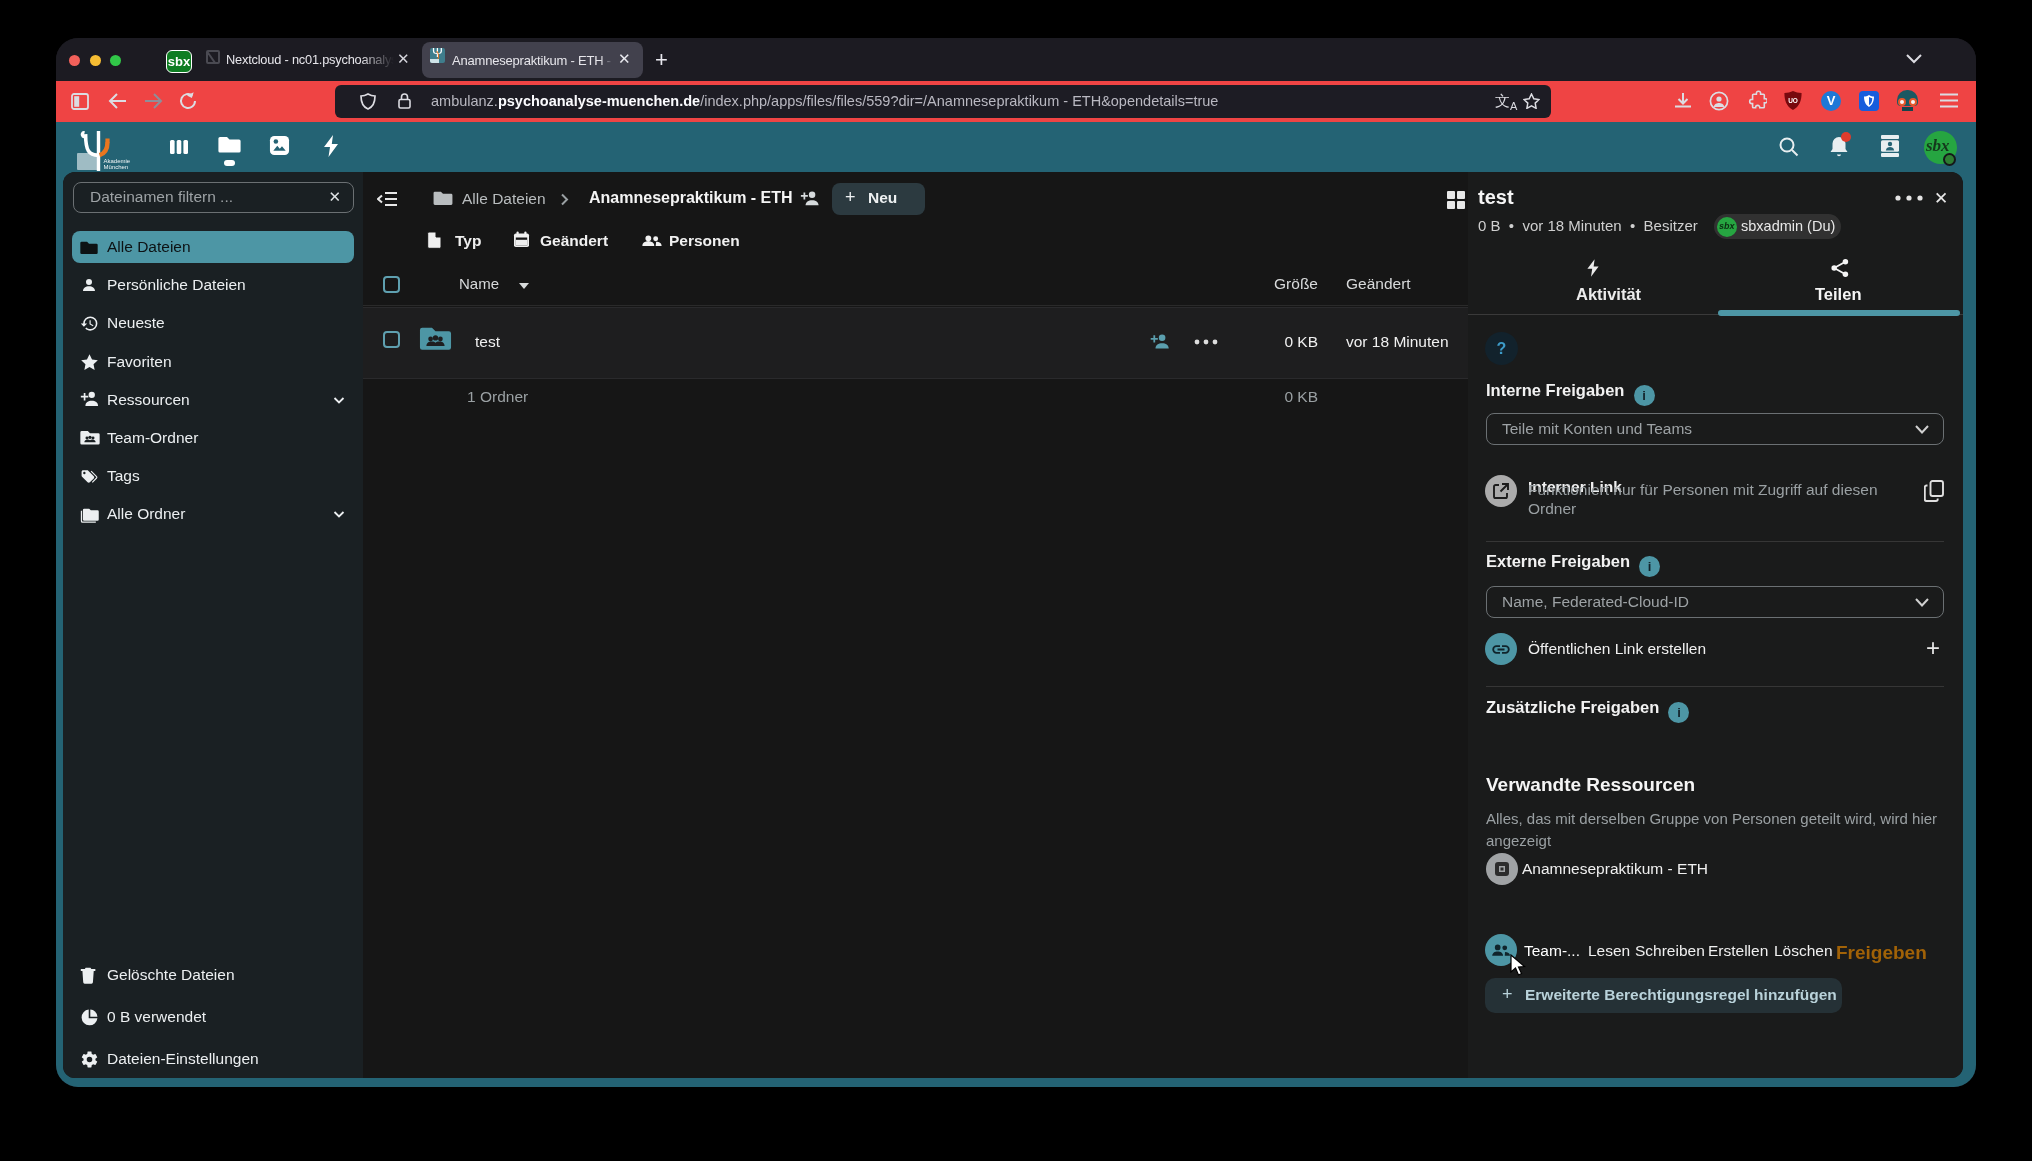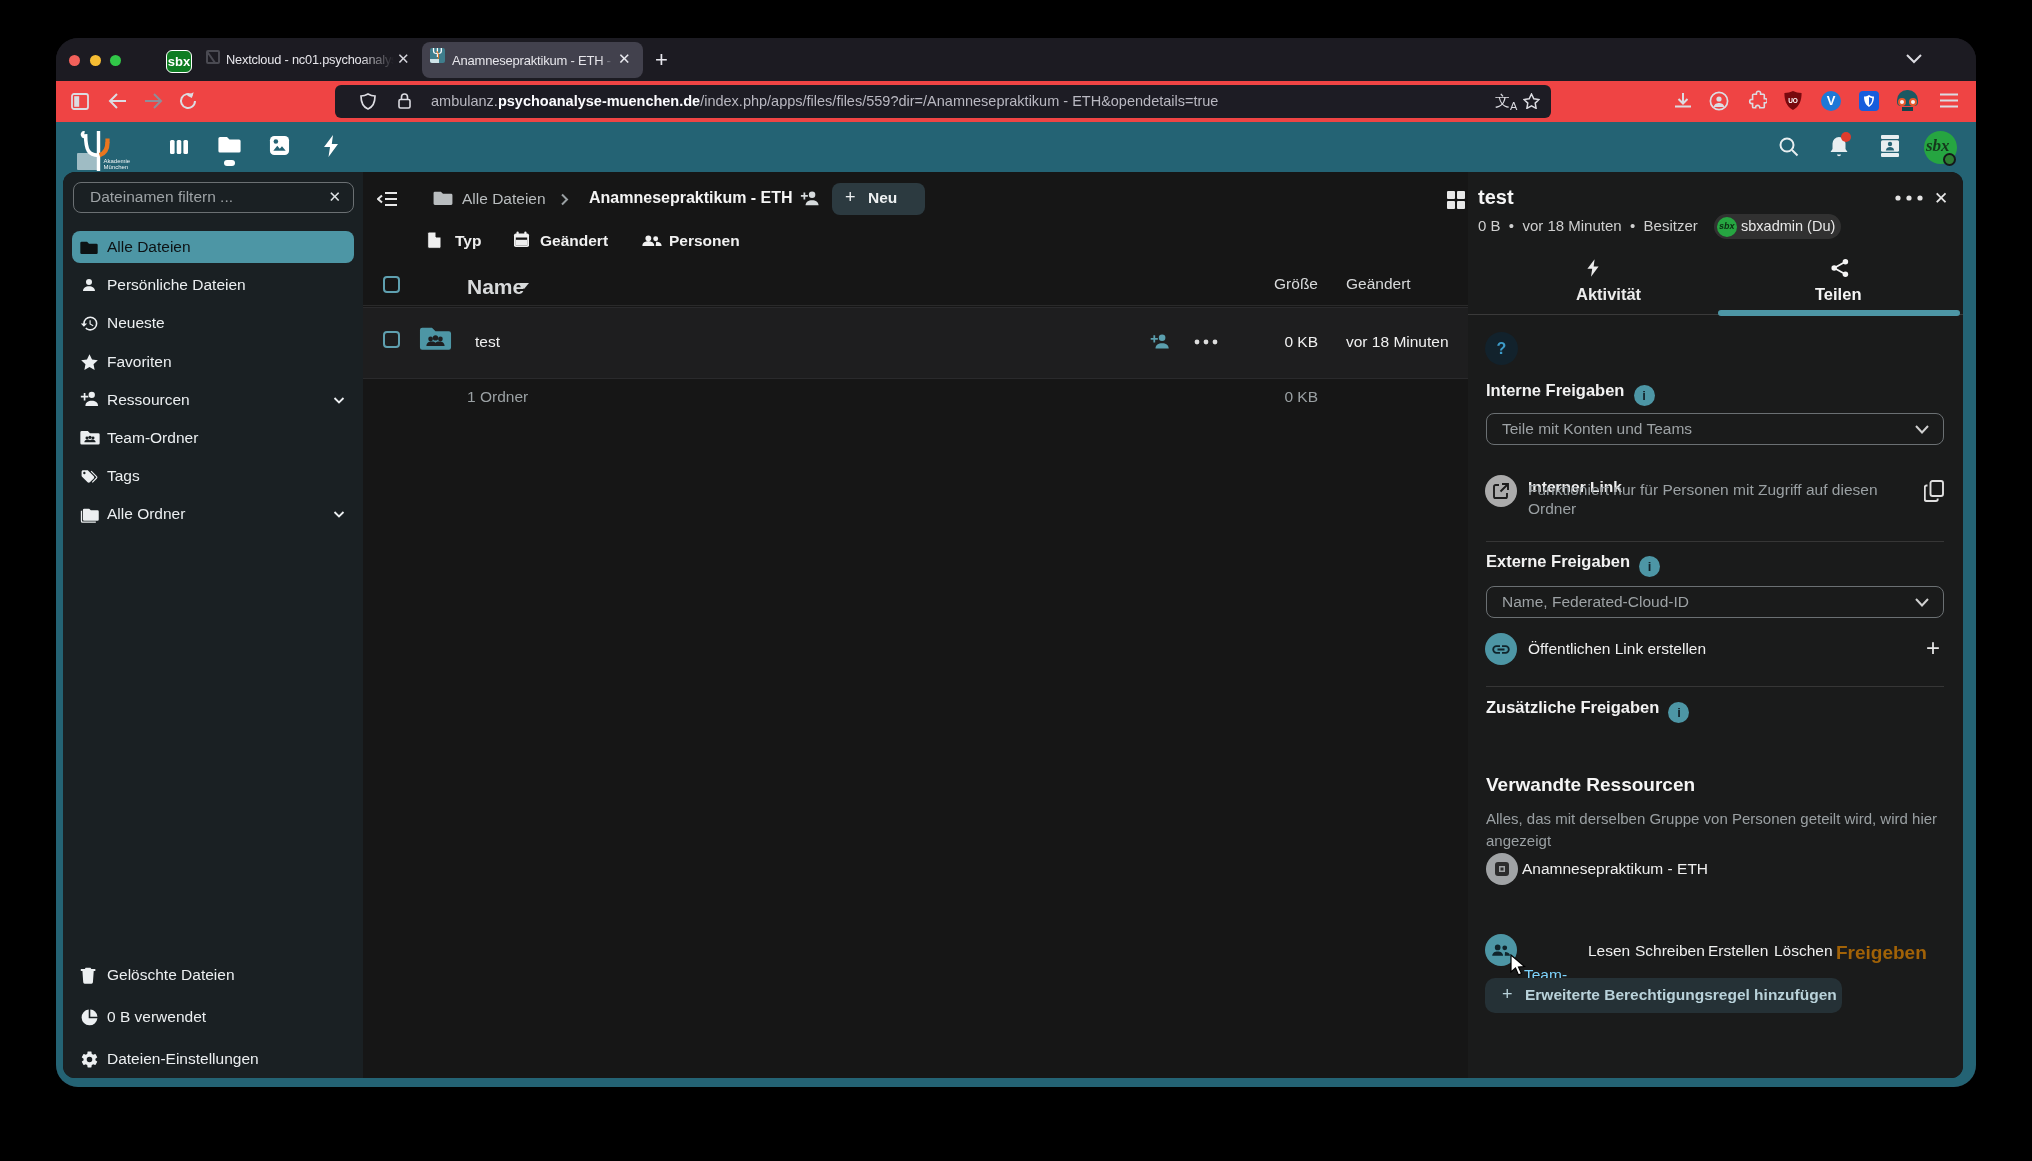--- a/index.html
+++ b/index.html
@@ -315,21 +315,21 @@
             <rect x="2.8" y="8.8" width="11.4" height="5.7" fill="#f0f0f0"></rect>
           </svg>
         <div class="abs" style="left:177px; top:60px; font-size:15.5px; font-weight:bold; color:#f0f0f0;">Geändert</div>
         <svg class="abs" style="left:278px; top:60px;" width="22" height="15" viewBox="0 0 24 16">
           <path d="M8 3.5 a3.2 3.2 0 1 1 0 6.4 a3.2 3.2 0 0 1 0 -6.4 Z M1.5 15 c0 -3.4 2.9 -5 6.5 -5 s6.5 1.6 6.5 5 Z" fill="#f0f0f0"></path>
           <path d="M16 4.5 a2.7 2.7 0 1 1 0 5.4 a2.7 2.7 0 0 1 0 -5.4 Z M16.5 10.5 c3.2 0 6 1.4 6 4.5 H16 Z" fill="#f0f0f0"></path>
           </svg>
         <div class="abs" style="left:306px; top:60px; font-size:15.5px; font-weight:bold; color:#f0f0f0;">Personen</div>
 
         <div class="abs" style="left:20px; top:104px; width:17px; height:17px; border:2px solid #5fa0b0; border-radius:4px;"></div>
-        <div class="abs" style="left:104px; top:103px; font-size:21px; font-weight:700; color:#d8dadb;">Name</div>
+        <div class="abs" style="left:96px; top:103px; font-size:15px; font-weight:400; color:#d8dadb;">Name</div>
         <svg class="abs" style="left:155px; top:110px;" width="12" height="8" viewBox="0 0 12 8">
             <path d="M1 1 L6 7 L11 1 Z" fill="#d8dadb"></path>
           </svg>
         <div class="abs" style="left:855px; top:103px; width:100px; text-align:right; font-size:15.5px; font-weight:500; color:#d8dadb;">Größe</div>
         <div class="abs" style="left:983px; top:103px; font-size:15.5px; font-weight:500; color:#d8dadb;">Geändert</div>
         <div class="abs" style="left:0; top:133px; width:1105px; height:1px; background:#2a2a2a;"></div>
 
         <div class="abs" style="left:0; top:135px; width:1105px; height:72px; background:#1e1e1f; border-top:1px solid #2a2a2c; border-bottom:1px solid #2a2a2c;"></div>
         <div class="abs" style="left:20px; top:159px; width:17px; height:17px; border:2px solid #5fa0b0; border-radius:4px;"></div>
         <svg class="abs" style="left:56px; top:153px;" width="33" height="28" viewBox="0 0 23 20">
@@ -433,21 +433,21 @@
             </svg>
           </div>
         <div class="abs" style="left:54px; top:688px; font-size:15.5px; color:#f0f0f0;">Anamnesepraktikum - ETH</div>
 
         <div class="circ" style="left:17px; top:762px; background:#4d96a5;">
           <svg style="position:absolute; left:6px; top:9px;" width="20" height="14" viewBox="0 0 24 16">
             <path d="M8 1.5 a3.4 3.4 0 1 1 0 6.8 a3.4 3.4 0 0 1 0 -6.8 Z M1.5 15 c0 -3.6 3 -5.2 6.5 -5.2 s6.5 1.6 6.5 5.2 Z" fill="#10242b"></path>
             <path d="M16.5 2.5 a2.9 2.9 0 1 1 0 5.8 a2.9 2.9 0 0 1 0 -5.8 Z M16.8 10.5 c3.3 0 6 1.5 6 4.5 H16.5 Z" fill="#10242b"></path>
             </svg>
           </div>
-        <div class="abs" style="left:56px; top:770px; font-size:15.5px; color:#7dd3fc;margin-top:24px;">Team-...</div>
+        <div class="abs" style="left:56px; top:770px; font-size:15.5px; color:#ffffff;">Team-...</div>
         <div class="abs" style="left:120px; top:770px; font-size:15.5px; color:#f0f0f0;">Lesen</div>
         <div class="abs" style="left:167px; top:770px; font-size:15.5px; color:#f0f0f0;">Schreiben</div>
         <div class="abs" style="left:240px; top:770px; font-size:15.5px; color:#f0f0f0;">Erstellen</div>
         <div class="abs" style="left:306px; top:770px; font-size:15.5px; color:#f0f0f0;">Löschen</div>
         <div class="abs" style="left:368px; top:770px; font-size:19px; color:#a16207;font-weight:bold;">Freigeben</div>
 
         <svg class="abs" style="left:42px; top:782px;" width="17" height="24" viewBox="0 0 17 24">
           <path d="M1 1 L1 18 L5.5 14 L8.5 21 L11.5 19.5 L8.5 13 L14.5 12.5 Z" fill="#fff" stroke="#000" stroke-width="1.2"></path>
           </svg>
 

